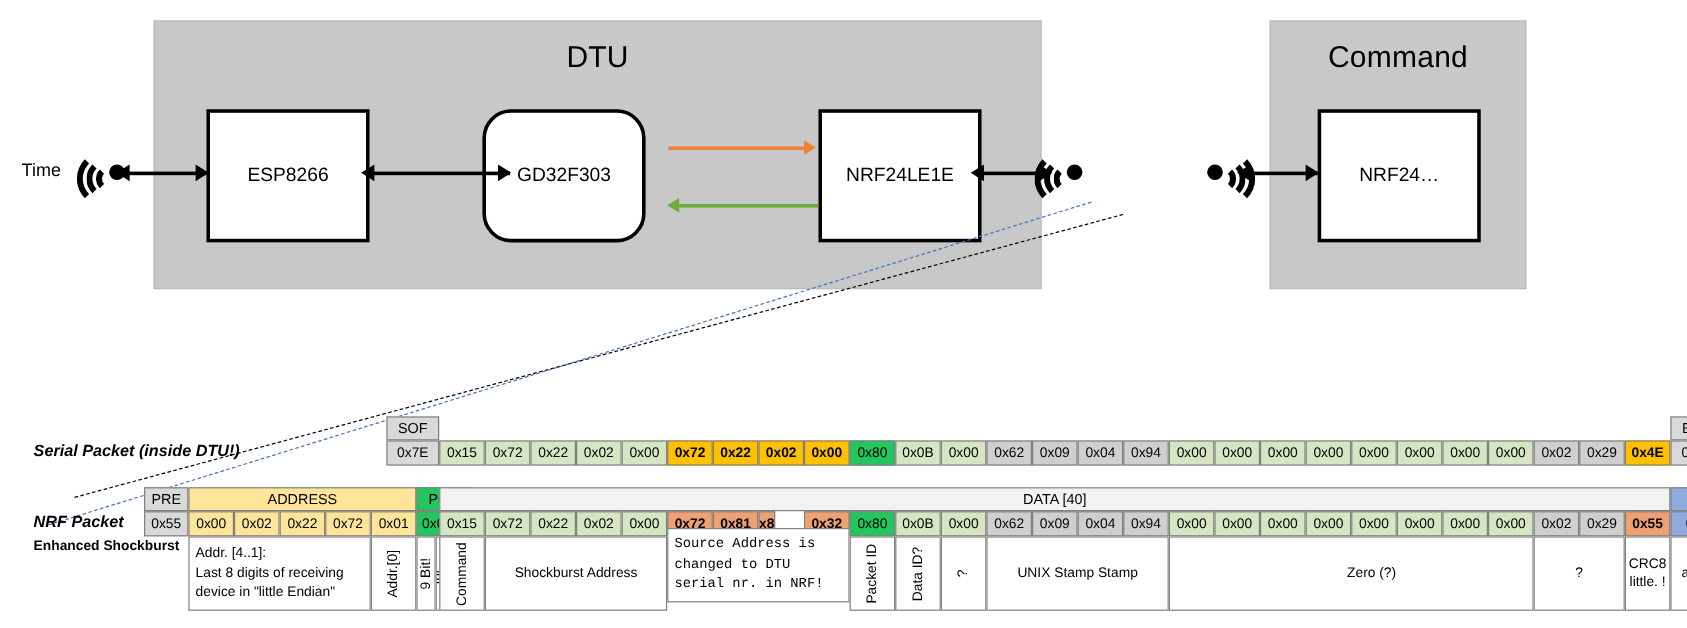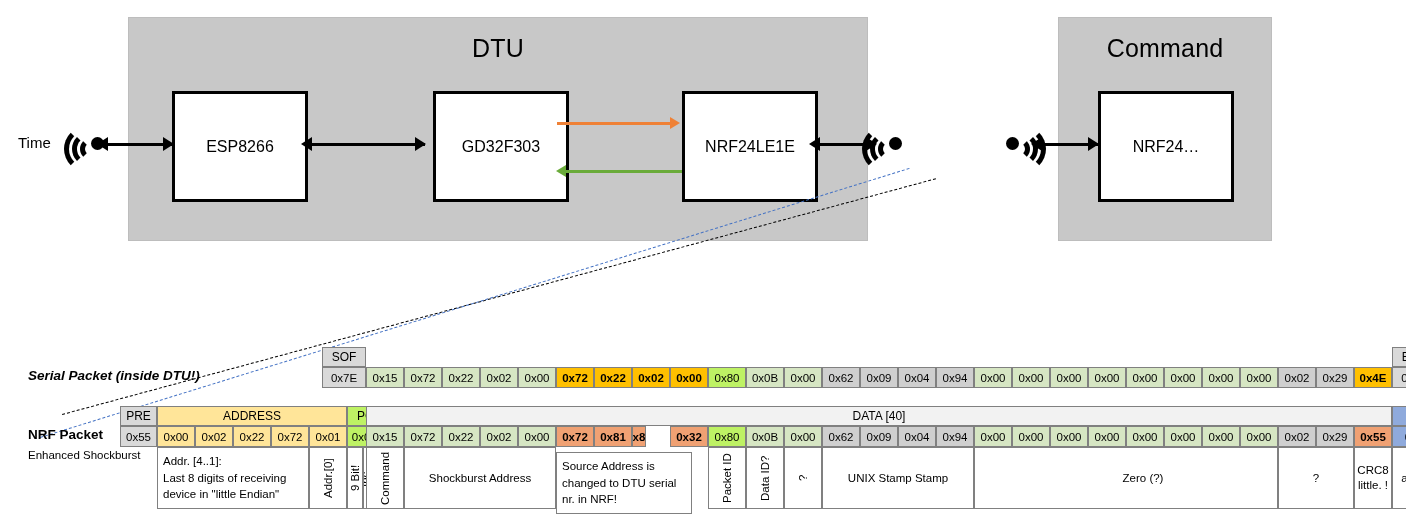--- a/index.html
+++ b/index.html
@@ -9,21 +9,21 @@
   
   .blk-dtu,.blk-inv{position:absolute;background:#c8c8c8;border:1px solid #bdbdbd;}
   .blk-dtu{left:128px;top:17px;width:738px;height:222px;}
   .blk-inv{left:1058px;top:17px;width:212px;height:222px;}
   .blk-title{position:absolute;left:0;right:0;top:16px;text-align:center;
              font-size:25px;letter-spacing:.2px;}
   .chip{position:absolute;background:#fff;border:3px solid #000;
         display:flex;align-items:center;justify-content:center;
         font-size:16px;text-align:center;}
   #chip-esp{left:172px;top:91px;width:130px;height:105px;}
-  #chip-gd {left:433px;top:91px;width:130px;height:105px;}
+  #chip-gd {left:402px;top:91px;width:130px;height:105px;border-radius:24px;}
   #chip-nrf{left:682px;top:91px;width:130px;height:105px;}
   #chip-inv{left:1098px;top:91px;width:130px;height:105px;}
 
   .wifi-label{position:absolute;left:18px;top:134px;font-size:15px;}
 
   
   .ant{position:absolute;width:46px;height:58px;}
   .ant .arc{position:absolute;border:5px solid #000;border-radius:50%;
             border-right-color:transparent;border-top-color:transparent;
             border-bottom-color:transparent;}
@@ -52,34 +52,34 @@
         border-bottom:6px solid transparent;border-right:10px solid #6aab3a;}
 
   
   .lead{position:absolute;transform-origin:0 0;border-top-width:1.5px;
         border-top-style:dashed;}
 
   
   .lbl-serial{position:absolute;left:28px;top:368px;font-size:13.5px;
               font-weight:bold;font-style:italic;}
   .lbl-nrf{position:absolute;left:28px;top:427px;font-size:13.5px;
-           font-weight:bold;}
-  .lbl-esb{position:absolute;left:28px;top:449px;font-size:11.5px;}
+           font-weight:bold;font-style:italic;}
+  .lbl-esb{position:absolute;left:28px;top:449px;font-size:11.5px;font-weight:bold;}
 
   .cell{position:absolute;box-sizing:border-box;border:1px solid #808080;
         font-size:11.5px;display:flex;align-items:center;justify-content:center;
         overflow:hidden;white-space:nowrap;}
   .cell.b{font-weight:bold;}
   .hdr{font-size:12px;}
 
   .c-gray{background:#d9d9d9;}
   .c-green{background:#d6e6c3;}
   .c-yellow{background:#ffc000;}
   .c-amber{background:#ffe599;}
-  .c-blue{background:#bef264;}
+  .c-blue{background:#22c55e;}
   .c-dgray{background:#cfcfcf;}
   .c-salmon{background:#f5c4a5;}
   .c-orange{background:#f0a173;}
   .c-steel{background:#8faadc;}
   .c-light{background:#f2f2f2;}
 
   .desc{position:absolute;box-sizing:border-box;border:1px solid #808080;
         background:#fff;font-size:11.5px;display:flex;align-items:center;
         justify-content:center;text-align:center;padding:2px;overflow:hidden;}
   .desc.left{justify-content:flex-start;text-align:left;padding-left:5px;
@@ -225,21 +225,21 @@
     <div class="cell c-dgray" style="left: 1278px; top: 426px; width: 38px; height: 21px;">0x02</div>
     <div class="cell c-dgray" style="left: 1316px; top: 426px; width: 38px; height: 21px;">0x29</div>
     <div class="cell c-orange b" style="left: 1354px; top: 426px; width: 38px; height: 21px;">0x55</div>
     <div class="cell c-steel" style="left: 1392px; top: 426px; width: 44px; height: 21px;">0x..</div>
     <div class="desc left" style="left: 157px; top: 447px; width: 152px; height: 62px;">Addr. [4..1]:<br>Last 8 digits of receiving<br>device in "little Endian"</div>
     <div class="desc vert" style="left: 309px; top: 447px; width: 38px; height: 62px;">Addr.[0]</div>
     <div class="desc vert" style="left: 347px; top: 447px; width: 16px; height: 62px;">9 Bit!</div>
     <div class="desc vert" style="left: 363px; top: 447px; width: 28px; height: 62px;">Inc. Packet<br>Length</div>
     <div class="desc vert" style="left: 366px; top: 447px; width: 38px; height: 62px;">Command</div>
     <div class="desc" style="left: 404px; top: 447px; width: 152px; height: 62px;">Shockburst Address</div>
-    <div class="desc left c-salmon" style="left: 556px; top: 452px; width: 136px; height: 62px;">Source Address is changed to DTU serial nr. in NRF!</div>
+    <div class="desc left c-salmon" style="left: 556px; top: 440px; width: 152px; height: 62px; font-family: Liberation Mono, monospace;">Source Address is changed to DTU serial nr. in NRF!</div>
     <div class="desc vert" style="left: 708px; top: 447px; width: 38px; height: 62px;">Packet ID</div>
     <div class="desc vert" style="left: 746px; top: 447px; width: 38px; height: 62px;">Data ID?</div>
     <div class="desc vert" style="left: 784px; top: 447px; width: 38px; height: 62px;">?</div>
     <div class="desc" style="left: 822px; top: 447px; width: 152px; height: 62px;">UNIX Stamp Stamp</div>
     <div class="desc" style="left: 974px; top: 447px; width: 304px; height: 62px; padding-left: 36px;">Zero (?)</div>
     <div class="desc" style="left: 1278px; top: 447px; width: 76px; height: 62px;">?</div>
     <div class="desc wrap c-salmon" style="left: 1354px; top: 447px; width: 38px; height: 62px;">CRC8 little. !</div>
     <div class="desc wrap" style="left: 1392px; top: 447px; width: 88px; height: 62px;">Generated automatically. Dont Care!</div>
   </div>
 

